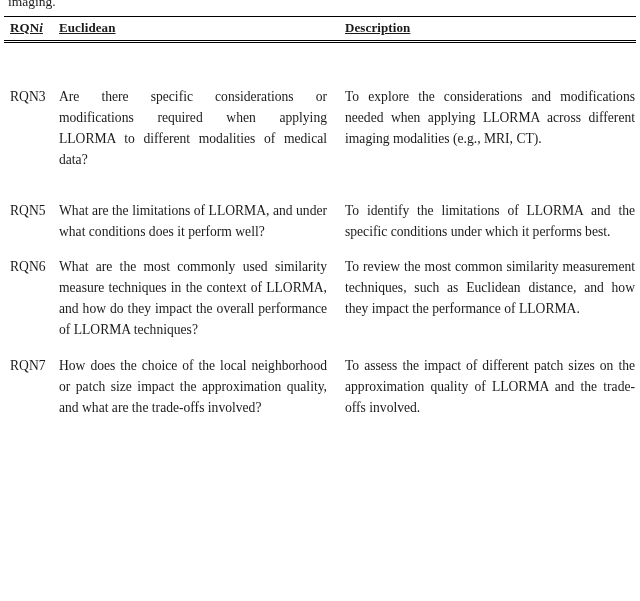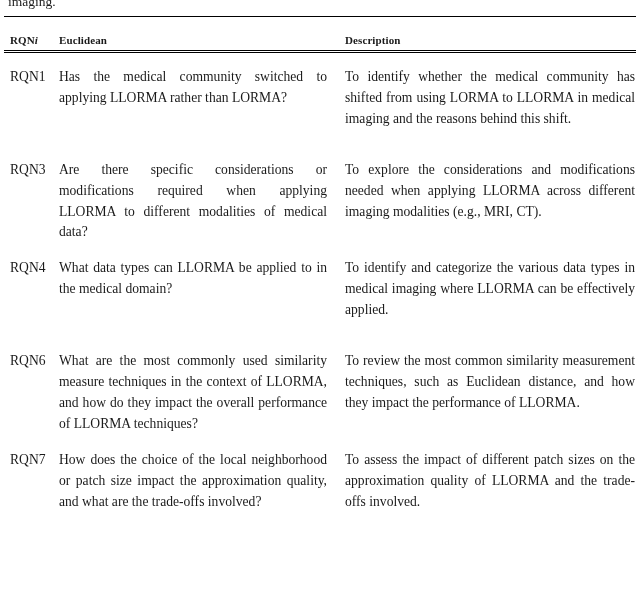--- a/index.html
+++ b/index.html
@@ -47,25 +47,26 @@
     table-layout: fixed;
   }
 
   table.rqn-table col.col-id    { width: 53px; }
   table.rqn-table col.col-q     { width: 272px; }
   table.rqn-table col.col-gap   { width: 15px; }
   table.rqn-table col.col-desc  { width: 292px; }
 
   thead th {
     font-weight: bold;
-    font-size: 11px;
+    font-size: 13px;
     text-align: left;
-    padding: 17px 0 4px 0;
+    padding: 3px 0 4px 0;
     vertical-align: bottom;
     letter-spacing: 0.1px;
+    text-decoration: underline;
   }
   thead th.h-id   { padding-left: 6px; }
   thead th.h-q    { padding-left: 2px; }
   thead th.h-desc { padding-left: 1px; }
 
   .rule-top  { border-top: 1.1px solid #000; }
   .rule-mid  { border-bottom: 3px double #000; }
 
   tbody td {
     font-size: 13.6px;
@@ -124,26 +125,20 @@
       </thead>
       <tbody>
 
         <tr class="first-gap">
           <td></td>
           <td></td>
           <td></td>
           <td></td>
         </tr>
 
-        <tr>
-          <td class="cell-id">RQN1</td>
-          <td class="cell-q">Has the medical community switched to applying LLORMA rather than LORMA?</td>
-          <td class="cell-gap"></td>
-          <td class="cell-desc">To identify whether the medical community has shifted from using LORMA to LLORMA in medical imaging and the reasons behind this shift.</td>
-        </tr>
         <tr class="spacer-row">
           <td></td>
             <td></td>
             <td></td>
             <td></td>
         </tr>
 
         <tr class="spacer-row">
           <td></td>
             <td></td>
@@ -157,33 +152,33 @@
           <td class="cell-gap"></td>
           <td class="cell-desc">To explore the considerations and modifications needed when applying LLORMA across different imaging modalities (e.g., MRI, CT).</td>
         </tr>
         <tr class="spacer-row">
           <td></td>
             <td></td>
             <td></td>
             <td></td>
         </tr>
 
-        <tr>
-          <td class="cell-id">RQN4</td>
-          <td class="cell-q">What data types can LLORMA be applied to in the medical domain?</td>
-          <td class="cell-gap"></td>
-          <td class="cell-desc">To identify and categorize the various data types in medical imaging where LLORMA can be effectively applied.</td>
-        </tr>
-        <tr class="spacer-row">
-          <td></td>
-            <td></td>
-            <td></td>
-            <td></td>
-        </tr>
-
+        <tr class="spacer-row">
+          <td></td>
+            <td></td>
+            <td></td>
+            <td></td>
+        </tr>
+
+        <tr>
+          <td class="cell-id">RQN5</td>
+          <td class="cell-q">What are the limitations of LLORMA, and under what conditions does it perform well?</td>
+          <td class="cell-gap"></td>
+          <td class="cell-desc">To identify the limitations of LLORMA and the specific conditions under which it performs best.</td>
+        </tr>
         <tr class="spacer-row">
           <td></td>
             <td></td>
             <td></td>
             <td></td>
         </tr>
 
         <tr>
           <td class="cell-id">RQN6</td>
           <td class="cell-q">What are the most commonly used similarity measure techniques in the context of LLORMA, and how do they impact the overall performance of LLORMA techniques?</td>

